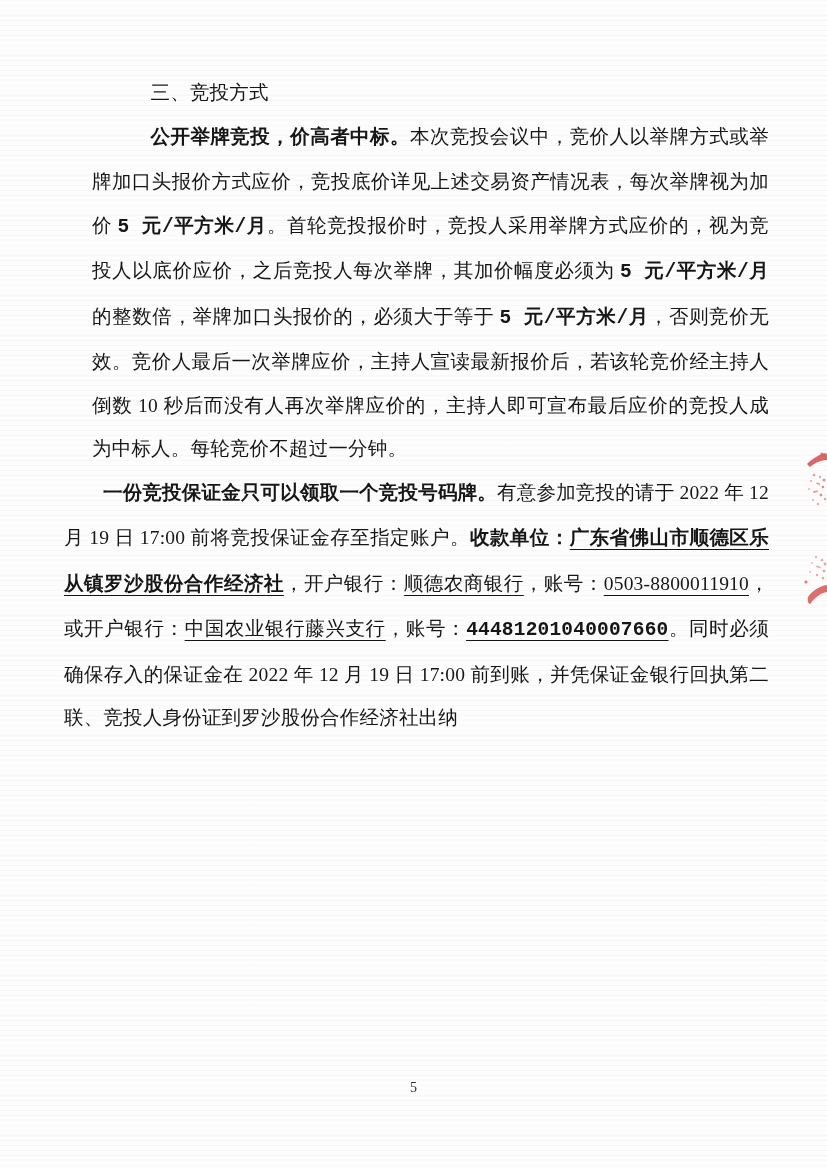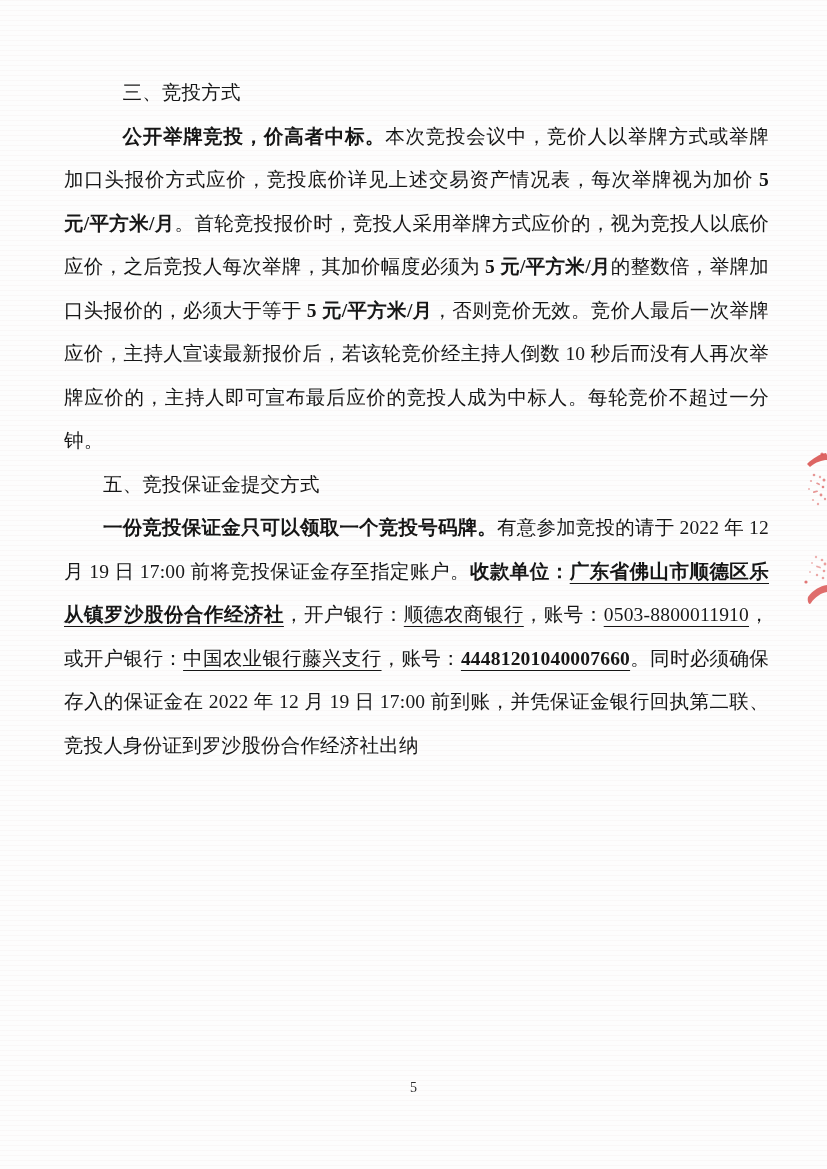--- a/index.html
+++ b/index.html
@@ -26,28 +26,28 @@
   .block {
     margin: 0;
     font-size: 19.5px;
     font-weight: normal;
     line-height: 43.5px;
     text-align: justify;
     text-justify: inter-character;
     text-indent: 2em;
     letter-spacing: 0.2px;
   }
-  .block .bold { font-weight: bold; }
+  .block .bold { font-weight: bold; font-family: Liberation Mono, monospace; }
   .block .underline {
     text-decoration: underline;
     text-underline-offset: 5px;
     text-decoration-thickness: 1.4px;
   }
   
-  [data-name="section-3-heading"], [data-name="para-3-1"] { text-indent: 3em; }
+  [data-name="section-3-heading"], [data-name="para-3-1"] { text-indent: 3em; margin-left: 28px; }
   .page-number {
     position: absolute;
     left: 0;
     right: 0;
     top: 1080px;
     text-align: center;
     font-size: 14px;
     color: #2a2a2a;
   }
   .seal-fragment { position: absolute; pointer-events: none; }
@@ -55,21 +55,20 @@
   .seal-b { left: 797px; top: 551px; }
 </style>
 </head>
 <body>
 
 <div class="page" data-name="document-page">
 
   <div class="content" data-name="document-body">
       <h3 class="block" data-name="section-3-heading"><span data-name="text-run">三、竞投方式</span></h3>
       <p class="block" data-name="para-3-1"><span data-name="text-run" class="bold">公开举牌竞投，价高者中标。</span><span data-name="text-run">本次竞投会议中，竞价人以举牌方式或举牌加口头报价方式应价，竞投底价详见上述交易资产情况表，每次举牌视为加价 </span><span data-name="text-run" class="bold">5 元/平方米/月</span><span data-name="text-run">。首轮竞投报价时，竞投人采用举牌方式应价的，视为竞投人以底价应价，之后竞投人每次举牌，其加价幅度必须为 </span><span data-name="text-run" class="bold">5 元/平方米/月</span><span data-name="text-run">的整数倍，举牌加口头报价的，必须大于等于 </span><span data-name="text-run" class="bold">5 元/平方米/月</span><span data-name="text-run">，否则竞价无效。竞价人最后一次举牌应价，主持人宣读最新报价后，若该轮竞价经主持人倒数 10 秒后而没有人再次举牌应价的，主持人即可宣布最后应价的竞投人成为中标人。每轮竞价不超过一分钟。</span></p>
-      <h3 class="block" data-name="section-5-heading"><span data-name="text-run">五、竞投保证金提交方式</span></h3>
       <p class="block" data-name="para-5-1"><span data-name="text-run" class="bold">一份竞投保证金只可以领取一个竞投号码牌。</span><span data-name="text-run">有意参加竞投的请于 2022 年 12 月 19 日 17:00 前将竞投保证金存至指定账户。</span><span data-name="text-run" class="bold">收款单位：</span><span data-name="text-run" class="bold underline">广东省佛山市顺德区乐从镇罗沙股份合作经济社</span><span data-name="text-run">，开户银行：</span><span data-name="text-run" class="underline">顺德农商银行</span><span data-name="text-run">，账号：</span><span data-name="text-run" class="underline">0503-8800011910</span><span data-name="text-run">，或开户银行：</span><span data-name="text-run" class="underline">中国农业银行藤兴支行</span><span data-name="text-run">，账号：</span><span data-name="text-run" class="bold underline">44481201040007660</span><span data-name="text-run">。同时必须确保存入的保证金在 2022 年 12 月 19 日 17:00 前到账，并凭保证金银行回执第二联、竞投人身份证到罗沙股份合作经济社出纳</span></p>
     </div>
 
   <svg class="seal-fragment seal-a" data-name="seal-fragment-icon" width="28" height="56" viewBox="0 0 28 56" aria-hidden="true">
     <path d="M27,1 C21,2 14,6 8,12 L11,15 C17,10 23,8 28,8 L28,3 Z" fill="var(--seal-color,#d95452)" opacity="0.9"></path>
     <circle cx="23" cy="2" r="1.6" fill="var(--seal-color,#d95452)" opacity="0.75"></circle>
     <circle cx="15" cy="23" r="1.3" fill="var(--seal-color,#d95452)" opacity="0.6"></circle>
     <circle cx="21" cy="25" r="1.2" fill="var(--seal-color,#d95452)" opacity="0.5"></circle>
     <circle cx="25" cy="28" r="1.5" fill="var(--seal-color,#d95452)" opacity="0.65"></circle>
     <circle cx="12" cy="29" r="1.1" fill="var(--seal-color,#d95452)" opacity="0.5"></circle>

